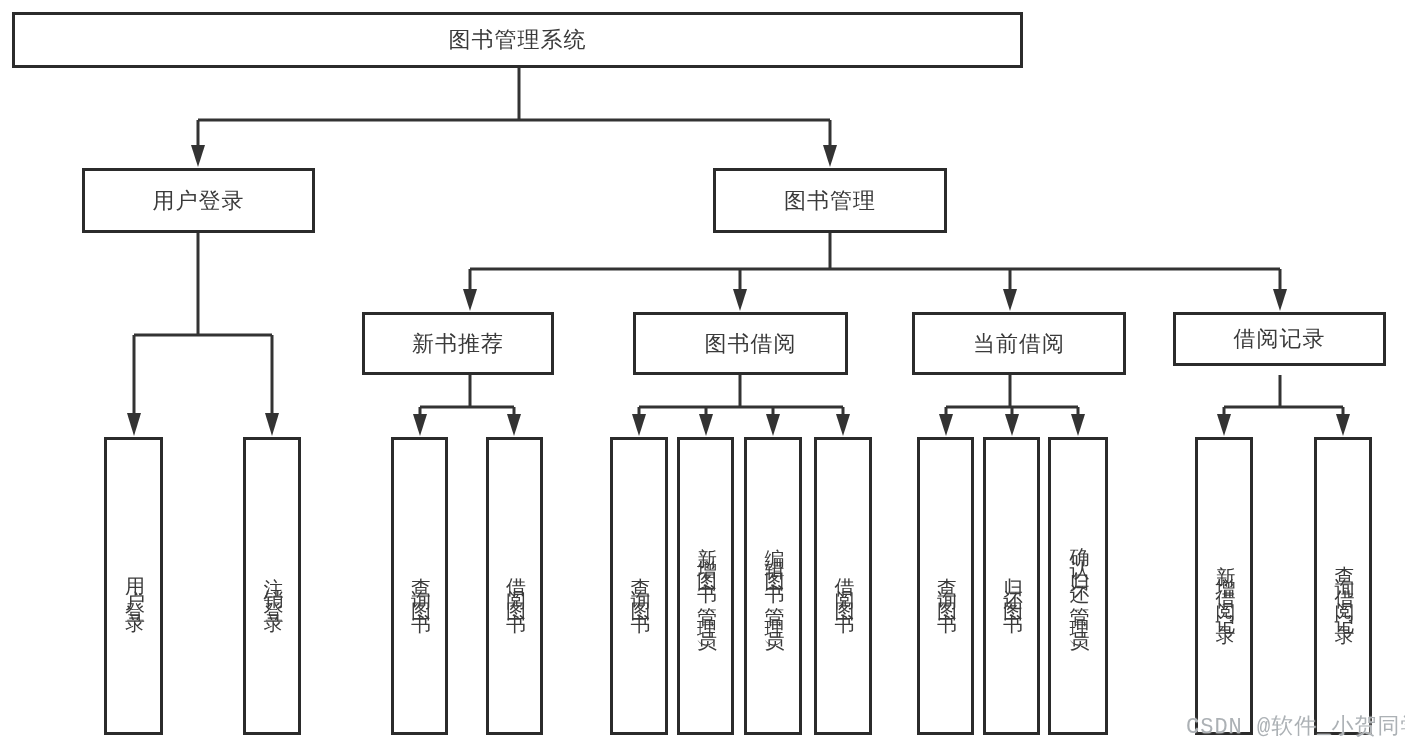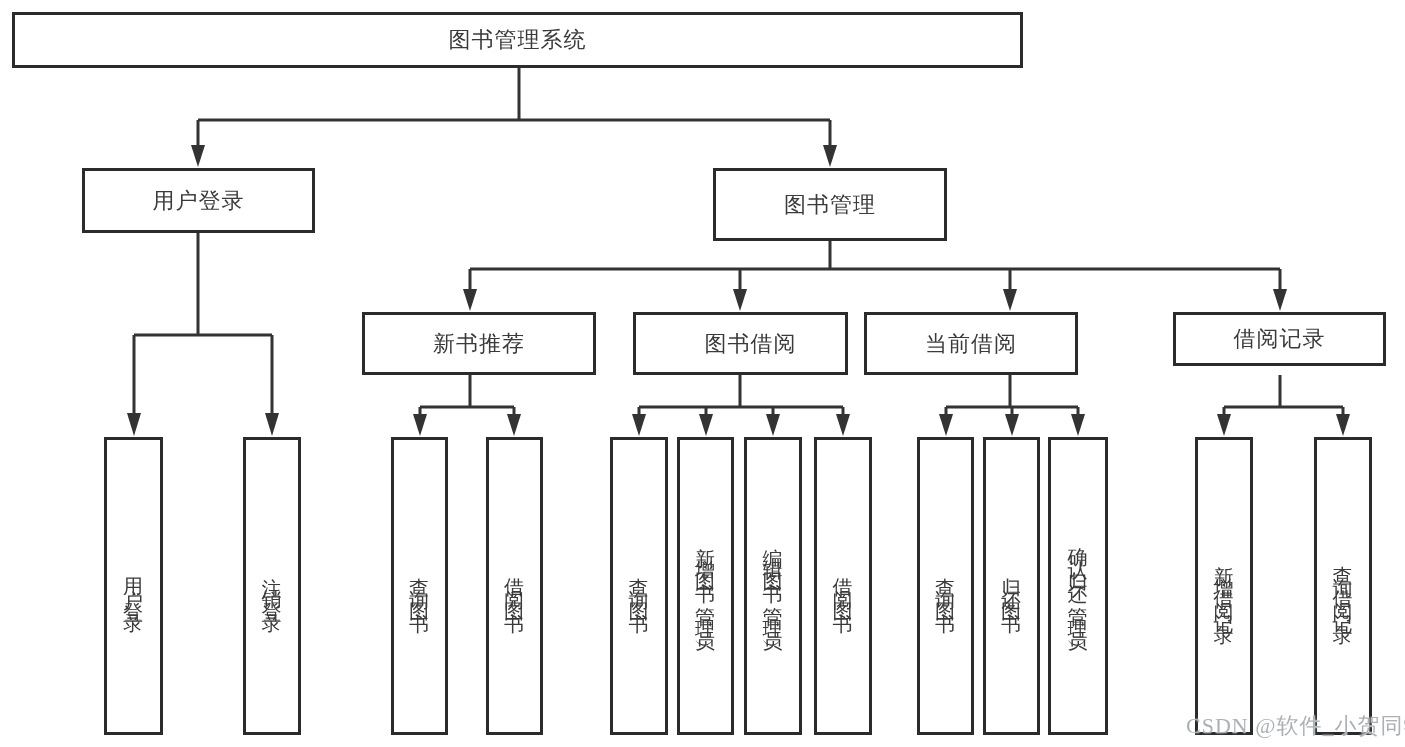--- a/index.html
+++ b/index.html
@@ -1,20 +1,20 @@
 <!DOCTYPE html>
 <html><head>
 <meta charset="utf-8">
 <style>
   html,body { margin:0; padding:0; background:#ffffff; }
   .canvas {
     position:relative;
     width:1405px; height:747px;
     background:#ffffff;
-    font-family:Liberation Serif, serif;
+    font-family:Liberation Mono, monospace;
     overflow:hidden;
   }
   svg.wires { position:absolute; left:0; top:0; z-index:1; }
   .node {
     position:absolute;
     box-sizing:border-box;
     background:#ffffff;
     border:3px solid #2b2b2b;
     color:#3a3a3a;
     display:flex;
@@ -113,31 +113,31 @@
     </g>
   </svg>
 
   <div class="node hnode" style="left:12px; top:12px; width:1011px; height:56px;">
     <span>图书管理系统</span>
   </div>
 
   <div class="node hnode" style="left:82px; top:168px; width:233px; height:65px;">
     <span>用户登录</span>
   </div>
-  <div class="node hnode" style="left:713px; top:168px; width:234px; height:73px;">
+  <div class="node hnode" style="left:713px; top:168px; width:234px; height:65px;">
     <span>图书管理</span>
   </div>
 
-  <div class="node hnode" style="left:362px; top:312px; width:234px; height:63px;">
+  <div class="node hnode" style="left:362px; top:312px; width:192px; height:63px;">
     <span>新书推荐</span>
   </div>
   <div class="node hnode" style="left:633px; top:312px; width:215px; height:63px;padding-left:20px;">
     <span>图书借阅</span>
   </div>
-  <div class="node hnode" style="left:864px; top:312px; width:214px; height:63px;">
+  <div class="node hnode" style="left:912px; top:312px; width:214px; height:63px;">
     <span>当前借阅</span>
   </div>
   <div class="node hnode" style="left:1173px; top:312px; width:213px; height:54px;">
     <span>借阅记录</span>
   </div>
 
   <div class="node leaf" style="left:104px; top:437px; width:59px; height:298px;">
     <span>用户登录</span>
   </div>
   <div class="node leaf" style="left:243px; top:437px; width:58px; height:298px;">

